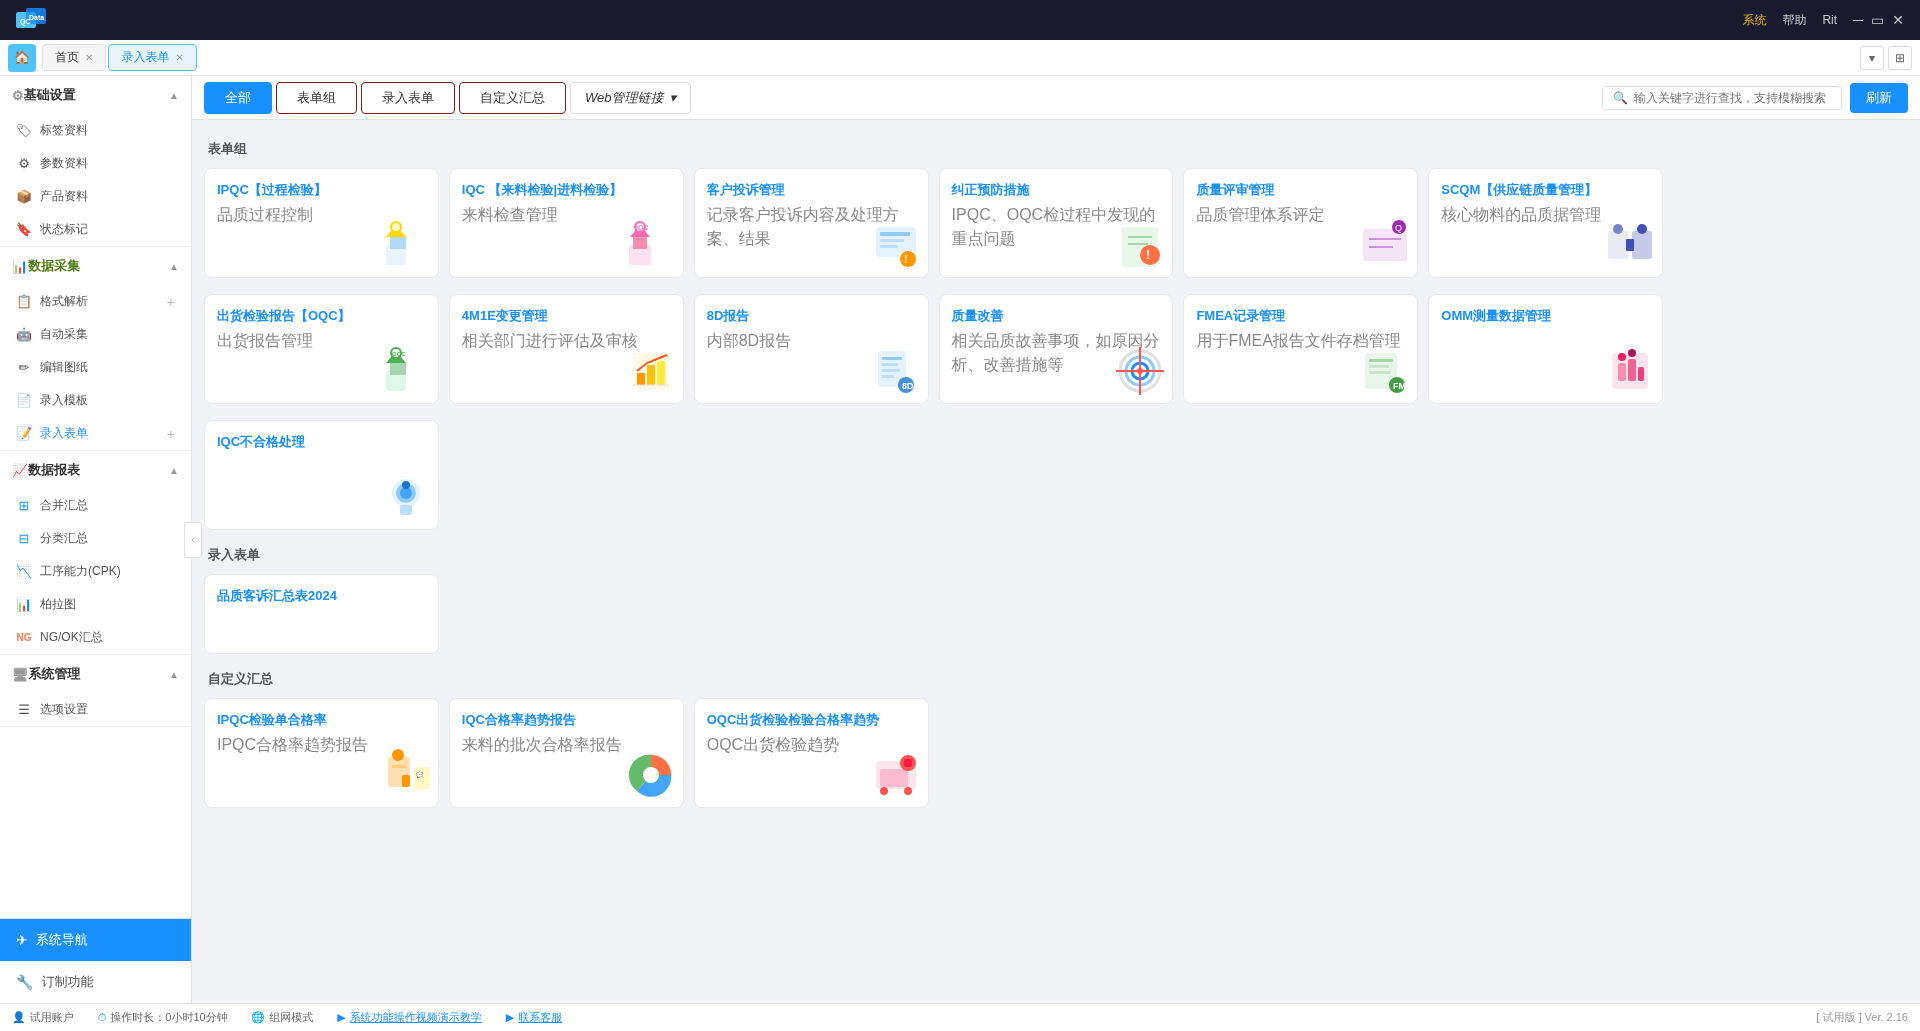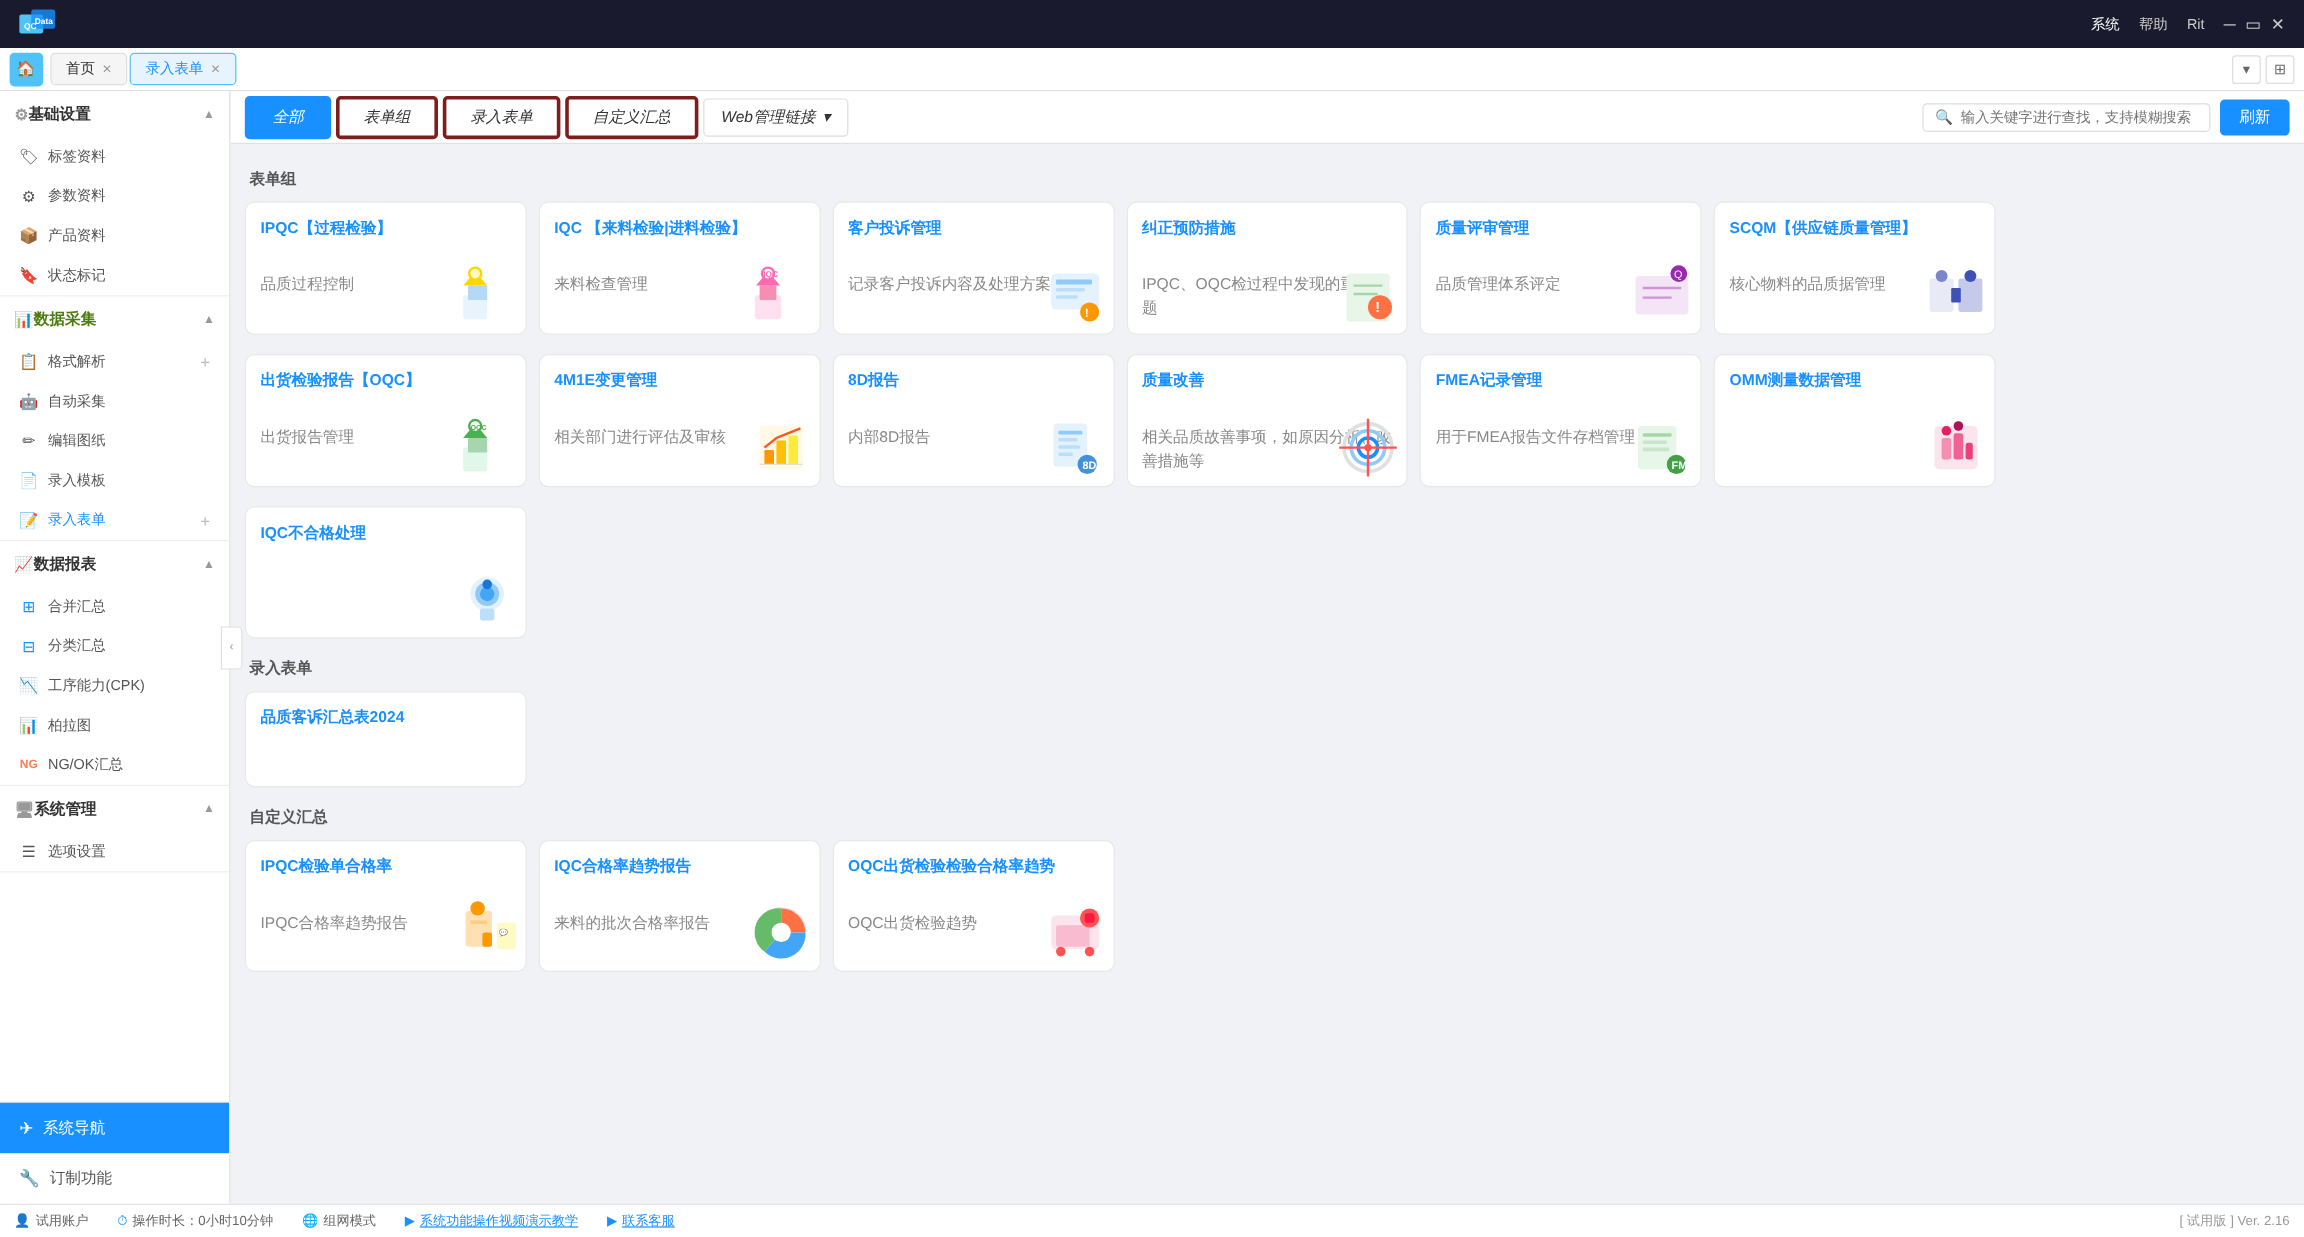--- a/index.html
+++ b/index.html
@@ -30,39 +30,39 @@
     .sidebar-bottom { margin-top: auto; border-top: 1px solid #e0e0e0; }
     .sidebar-nav-item { display: flex; align-items: center; gap: 8px; padding: 12px 16px; font-size: 13px; cursor: pointer; color: #555; }
     .sidebar-nav-item.active { background: #1890ff; color: white; }
     .sidebar-nav-item .nav-icon { font-size: 14px; }
 
     
     .content-area { flex: 1; display: flex; flex-direction: column; overflow: hidden; }
 
     
     .sub-nav { height: 44px; background: #fff; display: flex; align-items: center; padding: 0 12px; gap: 4px; border-bottom: 1px solid #e0e0e0; }
-    .sub-nav-btn { padding: 6px 20px; border: 3px solid #7f1d1d; border-radius: 4px; font-size: 13px; cursor: pointer; background: #fff; color: #333; font-style: italic; }
+    .sub-nav-btn { padding: 6px 20px; border: 1px solid #7f1d1d; border-radius: 4px; font-size: 13px; cursor: pointer; background: #fff; color: #333; }
     .sub-nav-btn.active { background: #1890ff; color: white; border-color: #1890ff; }
     .sub-nav-dropdown { padding: 6px 14px; border: 1px solid #ddd; border-radius: 4px; font-size: 13px; cursor: pointer; background: #fff; color: #333; display: flex; align-items: center; gap: 6px; font-style: italic; }
     .sub-nav-search { margin-left: auto; display: flex; align-items: center; gap: 8px; }
     .search-box { display: flex; align-items: center; border: 1px solid #ddd; border-radius: 4px; padding: 4px 10px; gap: 6px; background: #fff; width: 240px; }
     .search-box input { border: none; outline: none; font-size: 12px; width: 100%; color: #999; }
     .refresh-btn { padding: 6px 16px; background: #1890ff; color: white; border: none; border-radius: 4px; cursor: pointer; font-size: 13px; }
 
     
     .content-scroll { flex: 1; overflow-y: auto; padding: 12px; background: #f0f2f5; }
 
     
     .section-label { font-size: 13px; color: #555; font-weight: bold; margin: 8px 0 10px 4px; }
 
     
     .card-grid { display: grid; grid-template-columns: repeat(7, 1fr); gap: 10px; margin-bottom: 16px; }
     .card { background: white; border-radius: 8px; padding: 12px; display: flex; flex-direction: column; min-height: 110px; cursor: pointer; border: 1px solid #e8e8e8; position: relative; overflow: hidden; }
     .card-title { font-size: 13px; color: #1890ff; font-weight: bold; margin-bottom: 4px; }
-    .card-desc { font-size: 13px; color: #888; line-height: 1.5; margin-top: 24px; }
+    .card-desc { font-size: 16px; color: #888; line-height: 1.5; }
     .card-img { position: absolute; right: 4px; bottom: 4px; width: 56px; height: 56px; display: flex; align-items: center; justify-content: center; }
 
     
     .bottom-bar { height: 28px; background: #fff; border-top: 1px solid #e0e0e0; display: flex; align-items: center; padding: 0 12px; gap: 24px; font-size: 11px; color: #666; }
     .bottom-item { display: flex; align-items: center; gap: 4px; }
     .bottom-right { margin-left: auto; color: #999; font-size: 11px; }
 
     .sidebar-wrapper { position: relative; }
 
     .ng-label { color: #ff7c50; font-weight: bold; font-size: 12px; }
@@ -77,21 +77,21 @@
     <div style="display:flex;align-items:center;gap:0;">
       <svg width="32" height="28" viewBox="0 0 32 28">
         <rect x="0" y="6" width="20" height="16" rx="2" fill="#4fc3f7"></rect>
         <rect x="10" y="2" width="20" height="16" rx="2" fill="#1890ff" opacity="0.8"></rect>
         <text x="4" y="18" font-size="7" fill="white" font-weight="bold">QC</text>
         <text x="13" y="14" font-size="7" fill="white" font-weight="bold">Data</text>
       </svg>
     </div>
   </div>
   <div class="top-bar-right">
-    <span style="cursor:pointer;color:#ffffff;">系统</span>
+    <span style="cursor:pointer;color:#eab308;">系统</span>
     <span style="cursor:pointer;color:#ccc;">帮助</span>
     <span style="color:#ccc;">Rit</span>
     <div class="top-bar-icons">
       <span style="color:#ccc;cursor:pointer;font-size:14px;">─</span>
       <span style="color:#ccc;cursor:pointer;font-size:14px;">▭</span>
       <span style="color:#ccc;cursor:pointer;font-size:14px;">✕</span>
     </div>
   </div>
 </div>
 

